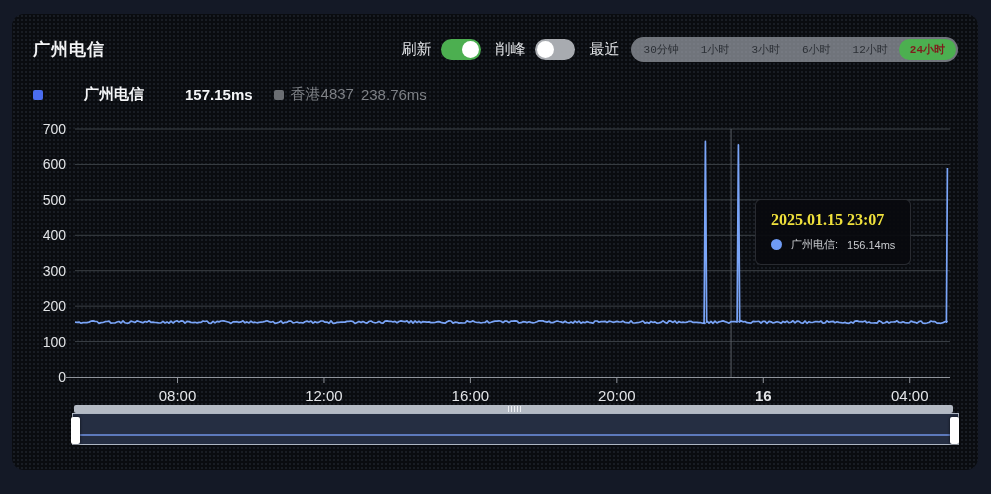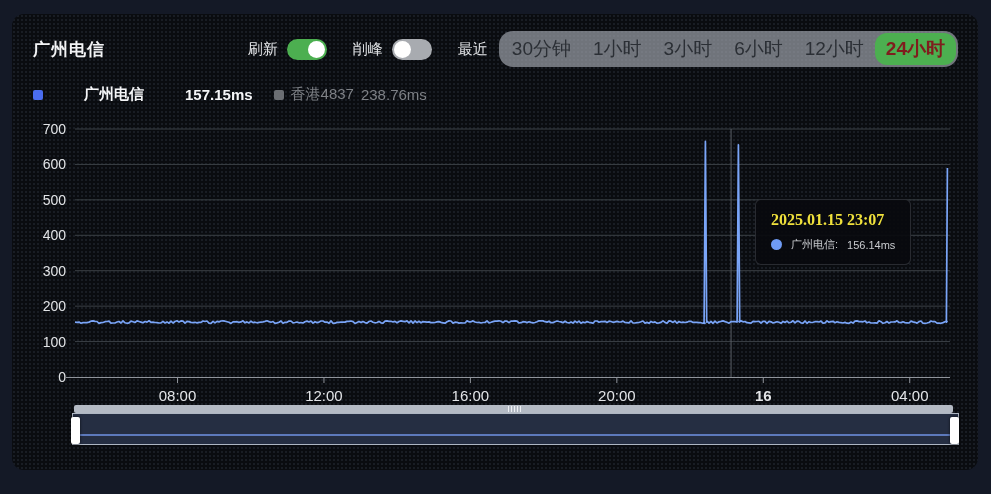--- a/index.html
+++ b/index.html
@@ -7,27 +7,27 @@
   .card {
     position:absolute; left:12px; top:14px; width:966px; height:456px;
     background-color:#0a0c10;
     background-image: radial-gradient(#191d24 1px, rgba(0,0,0,0) 1.1px);
     background-size:4px 4px;
     border-radius:12px;
   }
   .hdr { position:absolute; left:21px; right:20px; top:22px; height:26px; display:flex; align-items:center; justify-content:space-between; }
   .title { color:#f2f3f5; font-size:17px; font-weight:700; letter-spacing:1px; }
   .ctrls { display:flex; align-items:center; gap:9px; font-size:15px; color:#e3e5e8; }
-  .ctrl-label { margin-left:17px; }
+  .ctrl-label { margin-left:6px; }
   .toggle { width:40px; height:21px; border-radius:11px; position:relative; cursor:pointer; }
   .toggle .knob { position:absolute; top:2px; width:17px; height:17px; border-radius:50%; background:#fff; }
   .toggle.on  { background:#4caf50; } .toggle.on .knob { right:2px; }
   .toggle.off { background:#a8abb0; } .toggle.off .knob { left:2px; }
   .ranges { display:flex; align-items:center; background:rgba(152,157,165,0.72); border-radius:14px; padding:2px; margin-left:2px; }
-  .range-btn { border:none; background:transparent; color:#2b2f35; font-size:19px; font-family:Liberation Sans, sans-serif; padding:3px 11px; border-radius:12px; cursor:pointer; white-space:nowrap; }
+  .range-btn { border:none; background:transparent; color:#2b2f35; font-size:11px; font-family:Liberation Mono, monospace; padding:3px 11px; border-radius:12px; cursor:pointer; white-space:nowrap; }
   .range-btn.active { background:#4caf50; color:#7f1d1d; font-weight:700; }
   .legend { position:absolute; left:21px; top:71px; display:flex; align-items:center; gap:21px; font-size:15px; }
   .leg-item { display:flex; align-items:center; gap:7px; cursor:pointer; color:#7e8186; }
   .leg-item.active { color:#f4f5f7; font-weight:700;gap:41px; }
   .leg-marker { width:10px; height:10px; border-radius:2px; background:#6b6e73; }
   .chart-svg { position:absolute; left:0; top:86px; }
   .tooltip {
     position:absolute; left:743px; top:185px; padding:11px 15px 12px 15px;
     background:rgba(9,10,14,0.92); border:1px solid rgba(80,84,92,0.45);
     border-radius:6px; white-space:nowrap; z-index:5;

